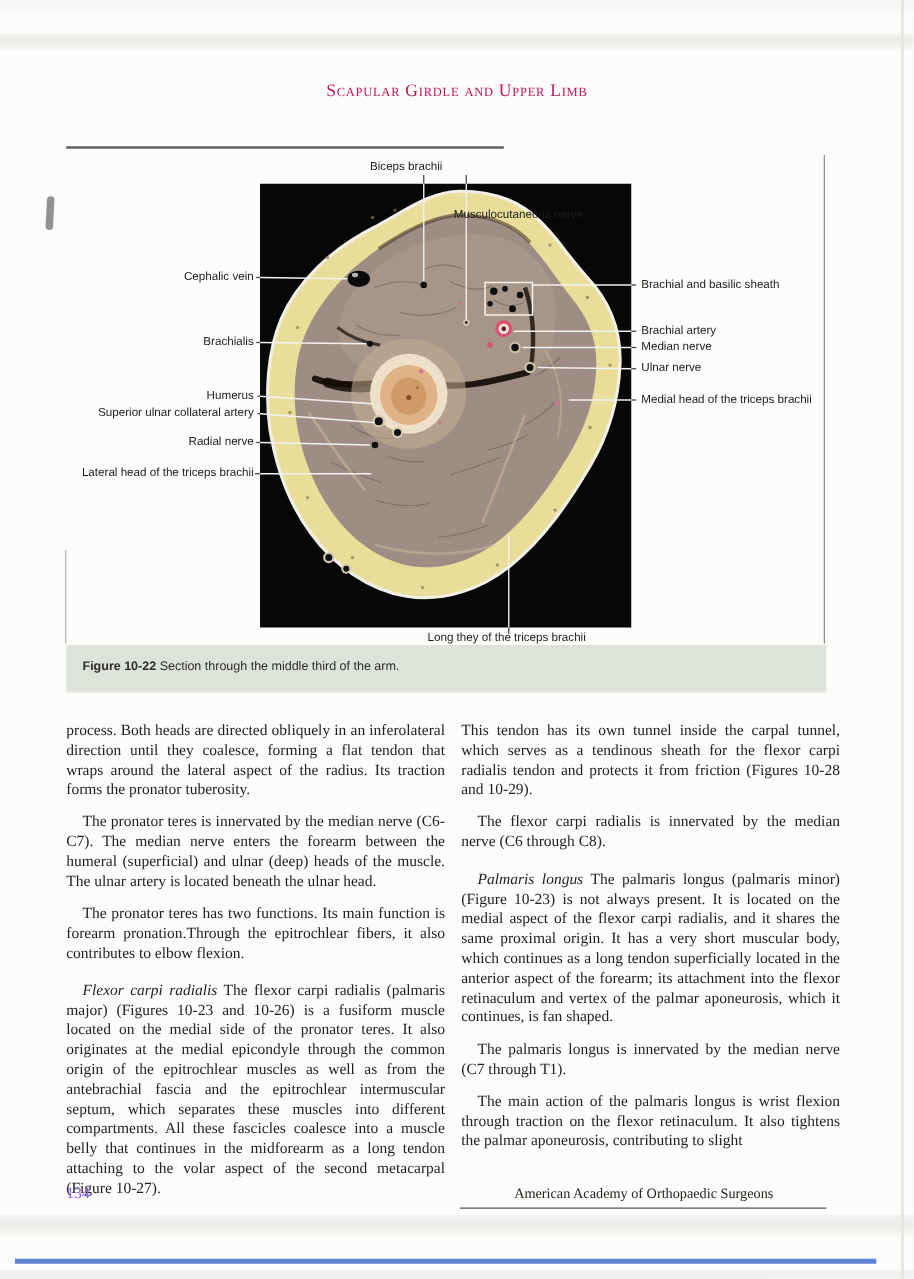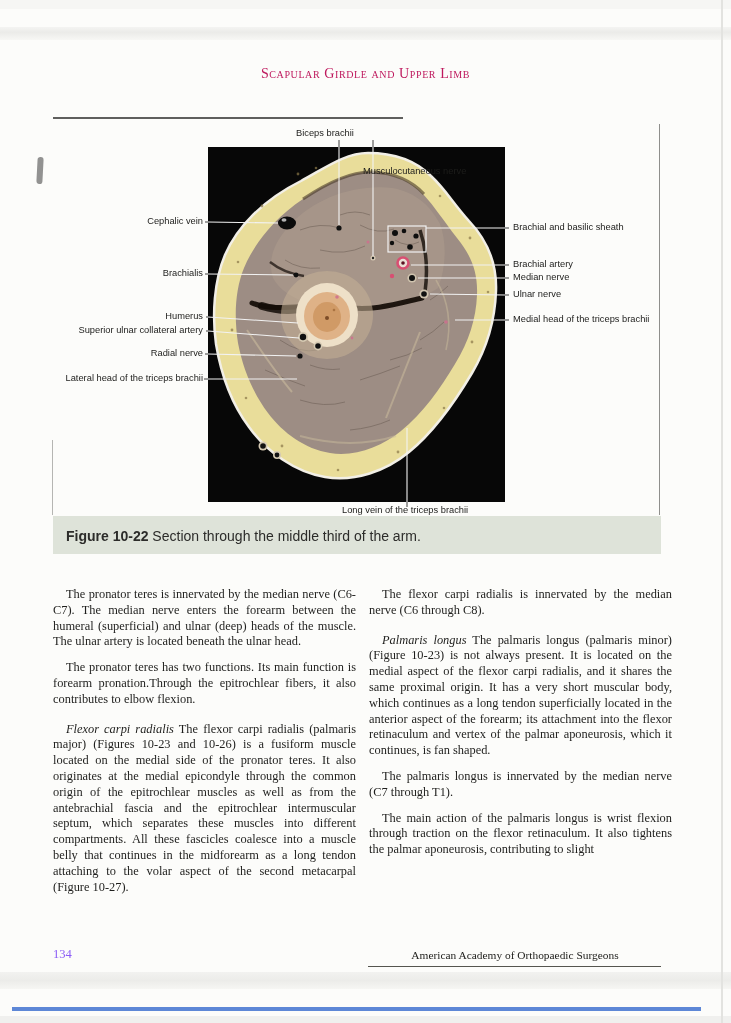--- a/index.html
+++ b/index.html
@@ -26,21 +26,21 @@
   .fig-left-line{position:absolute;left:52px;top:440px;width:1px;height:75px;background:#b5b5b2;}
 
   .fig-svg{position:absolute;left:0;top:0;width:731px;height:1023px;pointer-events:none;}
 
   .fig-label{position:absolute;font-family:Liberation Sans, sans-serif;font-size:9.3px;
     color:#1d1d1b;white-space:nowrap;line-height:11px;}
   .fig-label.right-align{text-align:center;}
 
   .caption-bar{position:absolute;left:53px;top:516px;width:608px;height:38px;background:#dee3d9;}
   .caption-text{position:absolute;left:13px;top:12px;font-family:"Liberation Sans",sans-serif;
-    font-size:14px;color:#2c2c2a;}
+    font-size:10px;color:#2c2c2a;}
   .caption-text b{font-weight:bold;}
 
   .col{position:absolute;top:577px;width:303px;font-size:12.4px;line-height:15.8px;
     text-align:justify;color:#1e1e1c;}
   .col-left{left:53px;}
   .col-right{left:369px;}
   .col p{margin:0;}
   .col p.indent{text-indent:13px;margin-top:10px;}
   .col p.space-before{margin-top:14px;}
   .lead-italic{font-style:italic;}
@@ -227,35 +227,37 @@
   <div class="fig-label right-align" style="right:528px;top:325px;">Superior ulnar collateral artery</div>
   <div class="fig-label right-align" style="right:528px;top:348px;">Radial nerve</div>
   <div class="fig-label right-align" style="right:528px;top:373px;">Lateral head of the triceps brachii</div>
 
   <div class="fig-label" style="left:513px;top:222px;">Brachial and basilic sheath</div>
   <div class="fig-label" style="left:513px;top:259px;">Brachial artery</div>
   <div class="fig-label" style="left:513px;top:272px;">Median nerve</div>
   <div class="fig-label" style="left:513px;top:289px;">Ulnar nerve</div>
   <div class="fig-label" style="left:513px;top:314px;">Medial head of the triceps brachii</div>
 
-  <div class="fig-label" style="left:342px;top:505px;">Long vein of the triceps brachii</div>
+  <div class="fig-label" style="left:342px;top:505px;">Long they of the triceps brachii</div>
 
   <div class="caption-bar">
     <div class="caption-text">
       <b>Figure 10-22</b><span> Section through the middle third of the arm.</span>
     </div>
   </div>
 
   <div class="col col-left">
+    <p>process. Both heads are directed obliquely in an inferolateral direction until they coalesce, forming a flat tendon that wraps around the lateral aspect of the radius. Its traction forms the pronator tuberosity.</p>
     <p class="indent">The pronator teres is innervated by the median nerve (C6-C7). The median nerve enters the forearm between the humeral (superficial) and ulnar (deep) heads of the muscle. The ulnar artery is located beneath the ulnar head.</p>
     <p class="indent">The pronator teres has two functions. Its main function is forearm pronation.Through the epitrochlear fibers, it also contributes to elbow flexion.</p>
     <p class="indent space-before"><span class="lead-italic">Flexor carpi radialis</span><span> The flexor carpi radialis (palmaris major) (Figures 10-23 and 10-26) is a fusiform muscle located on the medial side of the pronator teres. It also originates at the medial epicondyle through the common origin of the epitrochlear muscles as well as from the antebrachial fascia and the epitrochlear intermuscular septum, which separates these muscles into different compartments. All these fascicles coalesce into a muscle belly that continues in the midforearm as a long tendon attaching to the volar aspect of the second metacarpal (Figure 10-27).</span></p>
   </div>
 
   <div class="col col-right">
+    <p>This tendon has its own tunnel inside the carpal tunnel, which serves as a tendinous sheath for the flexor carpi radialis tendon and protects it from friction (Figures 10-28 and 10-29).</p>
     <p class="indent">The flexor carpi radialis is innervated by the median nerve (C6 through C8).</p>
     <p class="indent space-before"><span class="lead-italic">Palmaris longus</span><span> The palmaris longus (palmaris minor) (Figure 10-23) is not always present. It is located on the medial aspect of the flexor carpi radialis, and it shares the same proximal origin. It has a very short muscular body, which continues as a long tendon superficially located in the anterior aspect of the forearm; its attachment into the flexor retinaculum and vertex of the palmar aponeurosis, which it continues, is fan shaped.</span></p>
     <p class="indent">The palmaris longus is innervated by the median nerve (C7 through T1).</p>
     <p class="indent">The main action of the palmaris longus is wrist flexion through traction on the flexor retinaculum. It also tightens the palmar aponeurosis, contributing to slight</p>
   </div>
 
   <div class="footer-pagenum">134</div>
   <div class="footer-publisher">American Academy of Orthopaedic Surgeons</div>
   <div class="footer-rule"></div>
 

